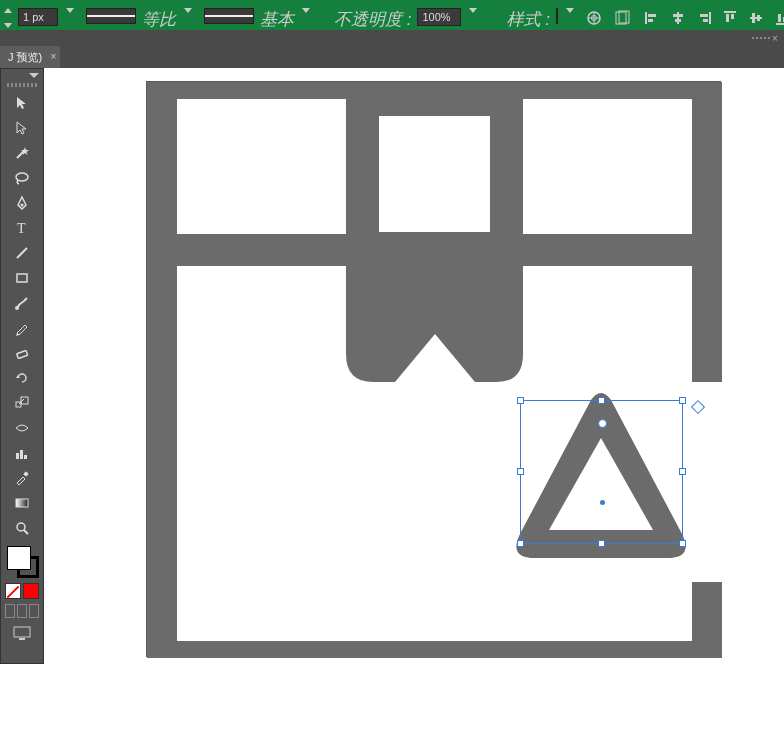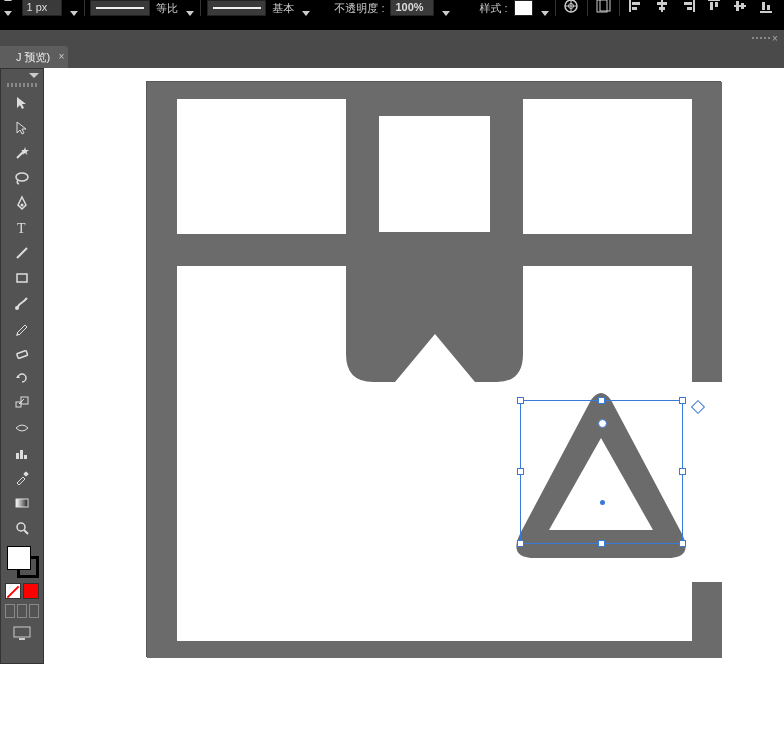--- a/index.html
+++ b/index.html
@@ -10,24 +10,24 @@
     background: #ffffff;
     font-family: "Microsoft YaHei", Arial, sans-serif;
     font-size: 11px;
     color: #ddd;
     overflow: hidden;
   }
   
   .topbar {
     position: absolute;
     left: 0; top: 0; width: 784px; height: 30px;
-    background: #000000;
+    background: #15803d;
     display: flex;
-    align-items: flex-end;
-    padding: 16px 4px;
+    align-items: flex-start;
+    padding: 8px 4px;
     box-sizing: border-box;
     gap: 6px;
   }
   .stepper {
     display: flex;
     flex-direction: column;
     height: 20px;
     width: 12px;
     justify-content: space-between;
   }
@@ -55,21 +55,21 @@
   }
   .stroke-preview {
     width: 60px; height: 14px;
     background: #3a3a3a;
     display: flex; align-items: center; justify-content: center;
     border: 1px solid #222;
   }
   .stroke-preview .line {
     width: 48px; height: 2px; background: #eee;
   }
-  .label { color: #ccc; font-size: 11px; white-space: nowrap; }
+  .label { color: #ccc; font-size: 17px; white-space: nowrap; font-style: italic; }
   .swatch {
     width: 18px; height: 14px; background: #fff; border: 1px solid #222;
   }
   .icon-cell {
     width: 20px; height: 20px;
     display: flex; align-items: center; justify-content: center;
   }
   .right-icons {
     margin-left: auto;
     display: flex; gap: 6px; align-items: center;
@@ -83,21 +83,21 @@
     width: 784px; height: 38px;
     background: #4a4a4a;
   }
   .tab {
     position: absolute;
     left: 0; top: 16px;
     height: 22px;
     background: #5d5d5d;
     color: #eee;
     font-size: 11px;
-    padding: 0 18px 0 16px;
+    padding: 0 18px 0 8px;
     display: flex; align-items: center;
     min-width: 42px;
     box-sizing: border-box;
     border-top-right-radius: 3px;
   }
   .tab .close-x {
     position: absolute; right: 4px; top: 5px;
     font-size: 10px; color: #ccc;
   }
   .tabstrip .handle {
@@ -235,21 +235,21 @@
   <div class="dropdown-arrow"></div>
   <div class="divider"></div>
 
   <div class="stroke-preview">
       <div class="line"></div>
     </div>
   <span class="label">基本</span>
   <div class="dropdown-arrow"></div>
 
   <span class="label" style="margin-left:18px">不透明度 :</span>
-  <input class="text-input" style="width: 44px; font-weight: bold;" value="100%">
+  <input class="text-input" style="width: 44px;" value="100%">
   <div class="dropdown-arrow"></div>
 
   <span class="label" style="margin-left:23px">样式 :</span>
   <div class="swatch"></div>
   <div class="dropdown-arrow"></div>
 
   <div class="divider"></div>
 
   <div class="icon-cell">
     <svg width="16" height="16">

